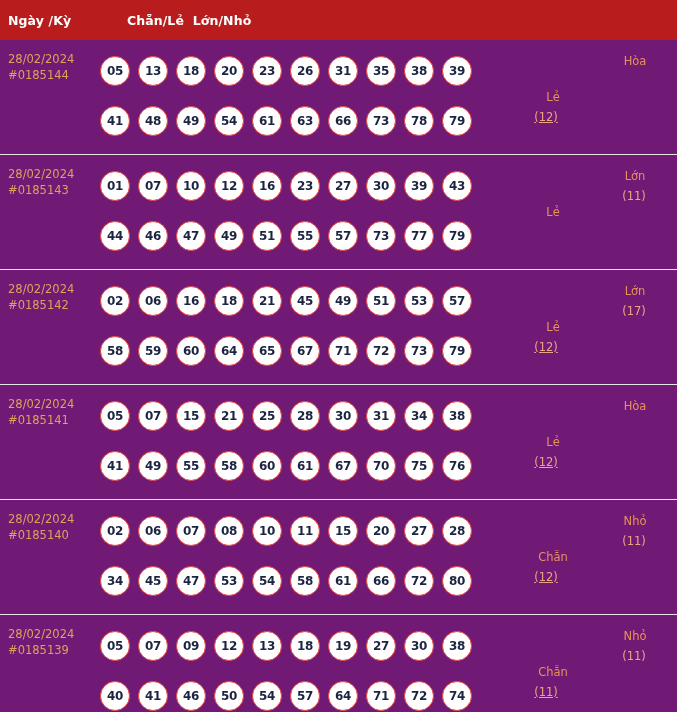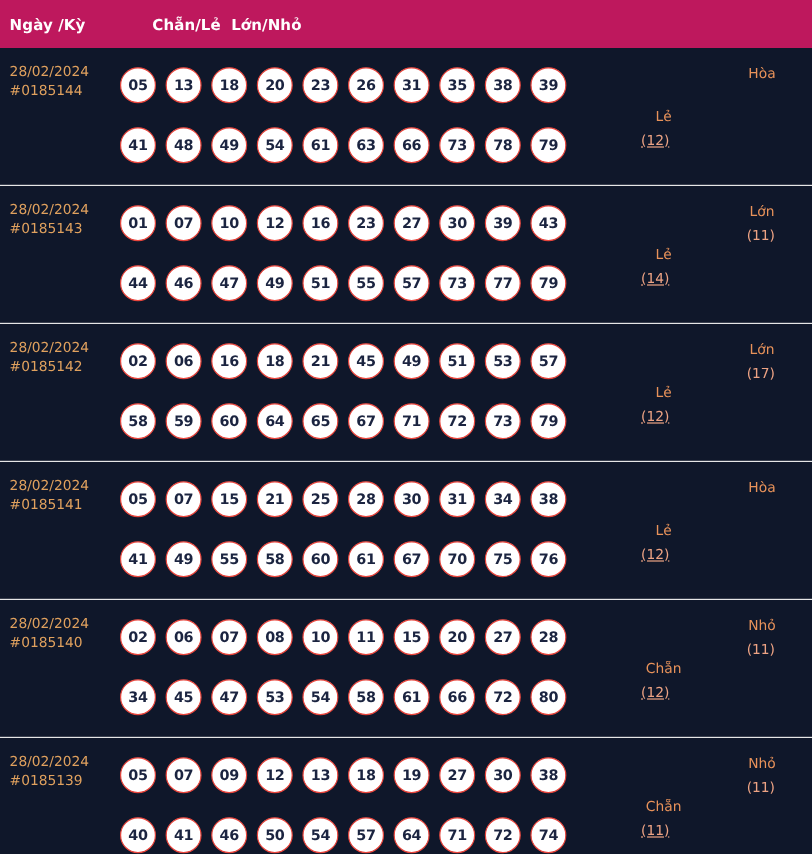--- a/index.html
+++ b/index.html
@@ -13,42 +13,42 @@
   .table {
     width: 677px;
     height: 712px;
     background: #ffffff;
   }
   
   .thead {
     display: flex;
     align-items: center;
     height: 40px;
-    background: #be185d;
+    background: #b91c1c;
     color: #ffffff;
   }
   .th {
     font-size: 12.5px;
     font-weight: bold;
     color: #ffffff;
     white-space: nowrap;
     letter-spacing: 0.1px;
   }
   .th-date   { width: 96px; padding-left: 8px; }
   .th-result { flex: 1 1 auto; padding-left: 8px; }
   .th-parity { width: 88px; text-align: right; }
   .th-size   { width: 80px; text-align: center; padding-right: 4px; }
 
   
   .row {
     display: flex;
     align-items: flex-start;
     border-bottom: 1px solid #e6e6e6;
     height: 115px;
-    background: #0f172a;
+    background: #701a75;
   }
   .row:last-child { border-bottom: none; height: 97px; }
 
   .cell-date {
     width: 96px;
     padding-left: 8px;
     padding-top: 11px;
     color: #E0A15E;
     font-size: 11.5px;
     line-height: 16px;
@@ -170,21 +170,20 @@
             <span class="ball">51</span>
             <span class="ball">55</span>
             <span class="ball">57</span>
             <span class="ball">73</span>
             <span class="ball">77</span>
             <span class="ball">79</span>
           </div>
         </div>
         <div class="cell-parity">
           <span class="val">Lẻ</span>
-          <span class="cnt">(14)</span>
         </div>
         <div class="cell-size">
           <span class="val">Lớn</span>
           <span class="cnt">(11)</span>
         </div>
       </div>
       <div class="row">
         <div class="cell-date"><span>28/02/2024</span><span class="kyy">#0185142</span></div>
         <div class="cell-result">
           <div class="ball-line">

